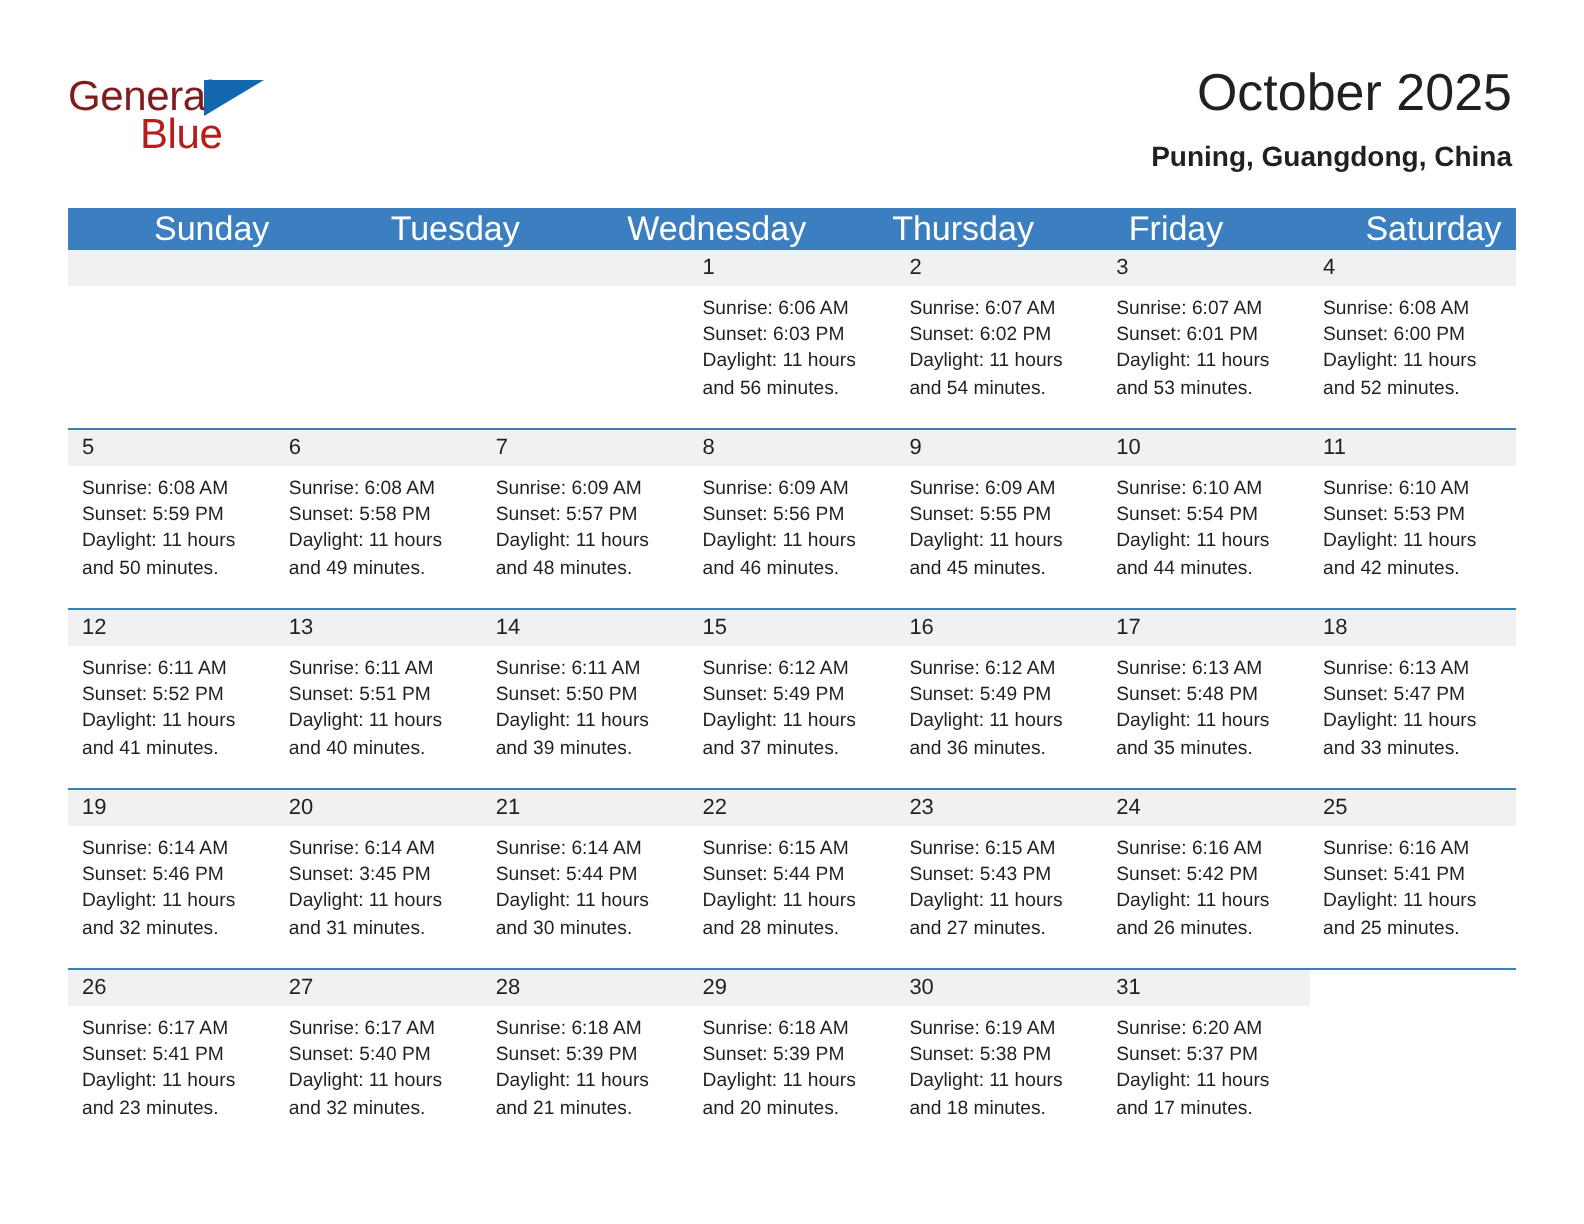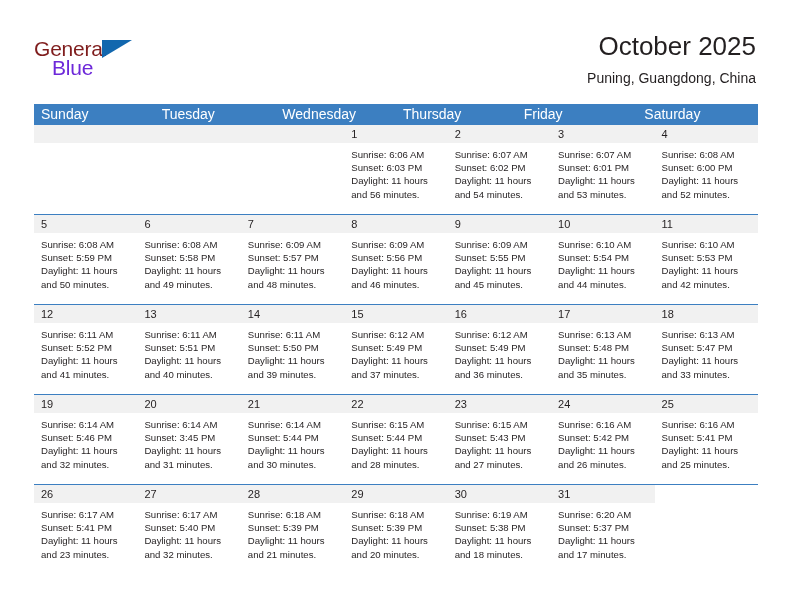--- a/index.html
+++ b/index.html
@@ -40,25 +40,25 @@
     position: absolute;
     left: 0;
     top: 0;
     font-size: 21px;
     letter-spacing: -0.2px;
     color: #7f1d1d;
     line-height: 1;
   }
   .logo-blue {
     position: absolute;
-    left: 18px;
+    left: 36px;
     top: 19px;
     font-size: 21px;
     letter-spacing: -0.2px;
-    color: #6d28d9;
+    color: #b91c1c;
     line-height: 1;
   }
   .logo-triangle {
     position: absolute;
     left: 68px;
     top: 2px;
     width: 0;
     height: 0;
     border-left: 30px solid #1267ae;
     border-bottom: 18px solid transparent;
@@ -72,21 +72,21 @@
   .cal-title {
     font-size: 26px;
     font-weight: normal;
     color: #231f20;
     line-height: 1.15;
     white-space: nowrap;
   }
   .cal-subtitle {
     margin-top: 8px;
     font-size: 14px;
-    font-weight: normal;
+    font-weight: bold;
     color: #231f20;
     line-height: 1.15;
     white-space: nowrap;
   }
 
   
   .calendar {
     position: absolute;
     left: 34px;
     top: 104px;
@@ -94,25 +94,26 @@
   }
   .weekdays {
     display: flex;
     width: 100%;
     background: #3c7fc1;
     height: 21px;
   }
   .weekday {
     flex: 1 1 0;
     color: #ffffff;
-    font-size: 14px;
+    font-size: 17px;
     line-height: 21px;
     padding-left: 7px;
     box-sizing: border-box;
     white-space: nowrap;
+    margin-left: 36px;
   }
   .week {
     display: flex;
     width: 100%;
     border-top: 1.4px solid #3c7fc1;
     box-sizing: border-box;
   }
   .week:first-of-type {
     border-top: none;
   }

